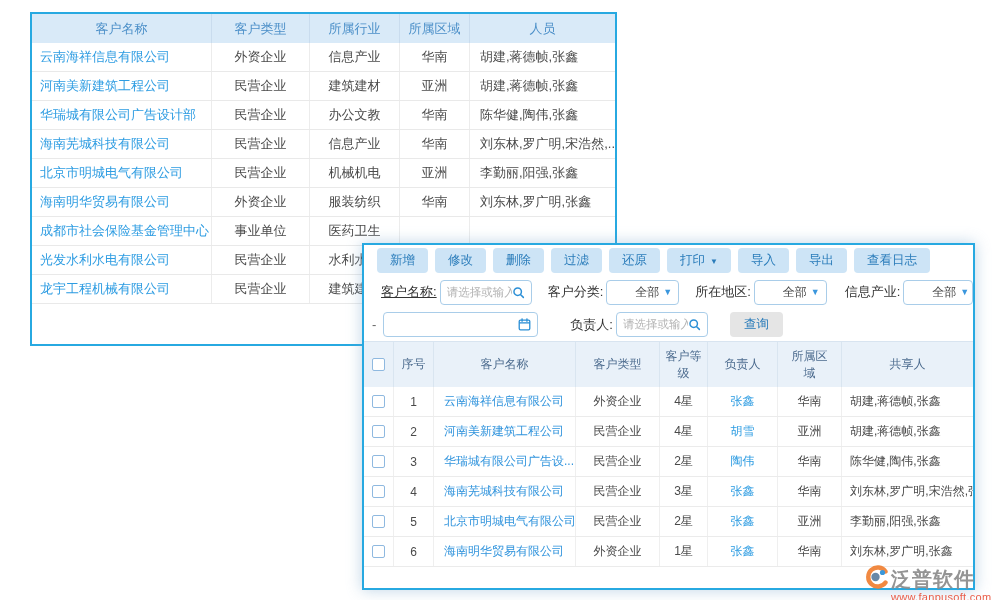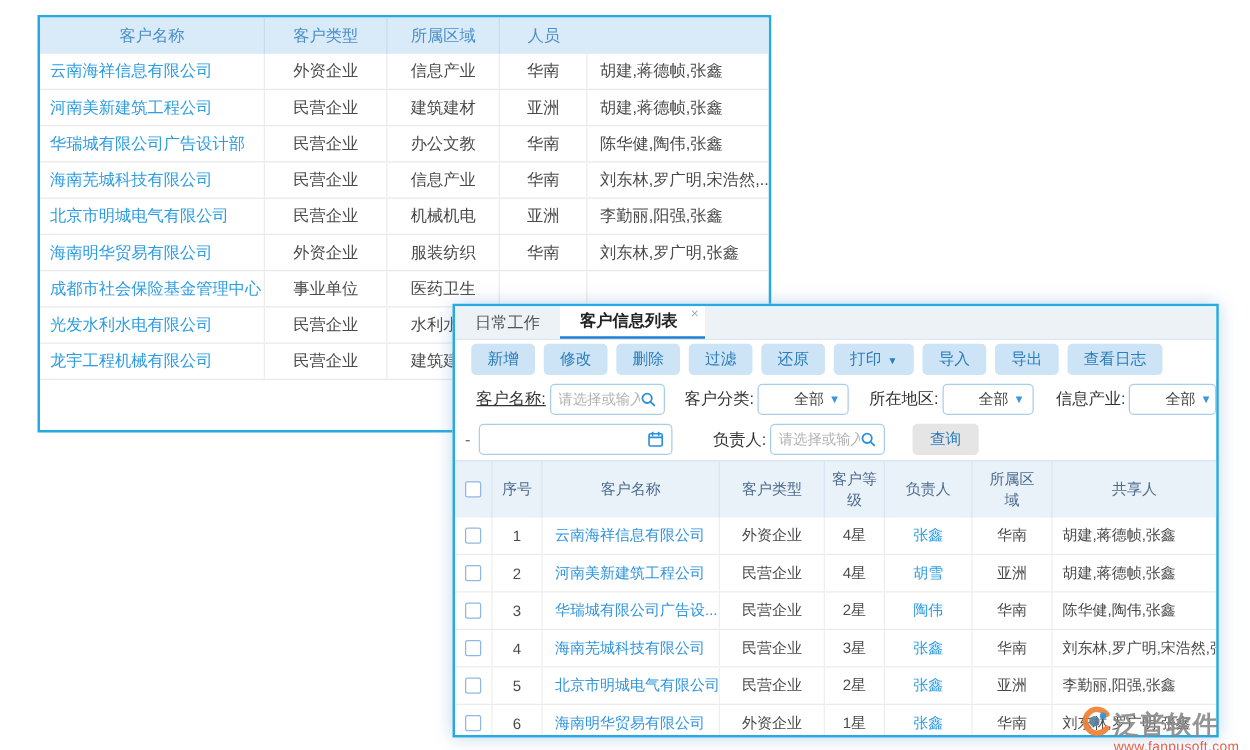--- a/index.html
+++ b/index.html
@@ -86,20 +86,21 @@
   .wm-url { font-size:11px; color:#e8503a; margin-top:-2px; margin-left:26px;
     letter-spacing:.3px; }
 </style>
 </head>
 <body>
 
 <div class="win1">
   <div class="w1-head">
     <div class="hc">客户名称</div>
     <div class="hc">客户类型</div>
+    <div class="hc">所属行业</div>
     <div class="hc">所属区域</div>
     <div class="hc">人员</div>
   </div>
   <div id="w1body">
       <div class="w1-row">
         <div class="w1-cell namec">云南海祥信息有限公司</div>
         <div class="w1-cell center">外资企业</div>
         <div class="w1-cell center">信息产业</div>
         <div class="w1-cell center">华南</div>
         <div class="w1-cell pers">胡建,蒋德帧,张鑫</div>
@@ -158,27 +159,20 @@
         <div class="w1-cell center">民营企业</div>
         <div class="w1-cell center">建筑建材</div>
         <div class="w1-cell center"></div>
         <div class="w1-cell pers"></div>
       </div>
     </div>
 </div>
 
 <div class="win2">
 
-  <div class="tabbar">
-    <div class="tab">日常工作</div>
-    <div class="tab active">
-      <span>客户信息列表</span>
-      <span class="tab-close">×</span>
-    </div>
-  </div>
 
   <div class="toolbar">
     <button class="tbtn">新增</button>
     <button class="tbtn">修改</button>
     <button class="tbtn">删除</button>
     <button class="tbtn">过滤</button>
     <button class="tbtn">还原</button>
     <button class="tbtn">
       <span>打印</span><span class="caret">▼</span>
     </button>

